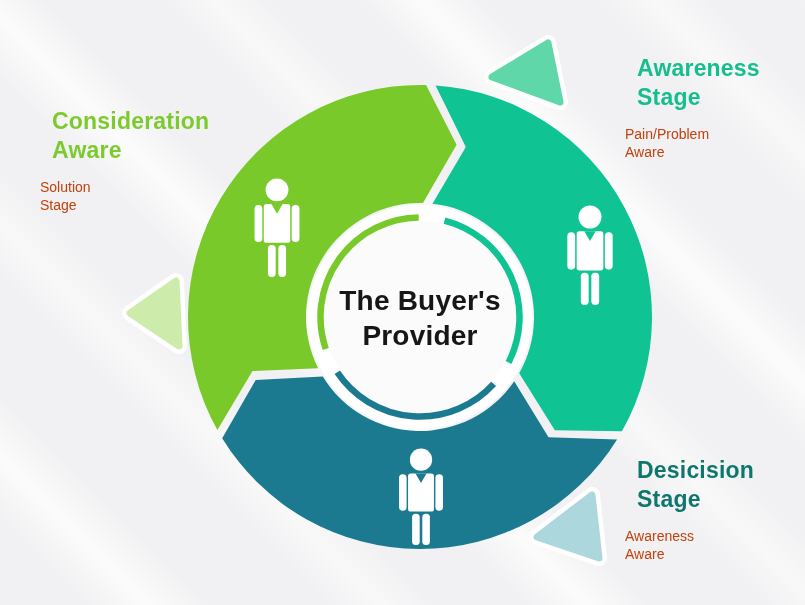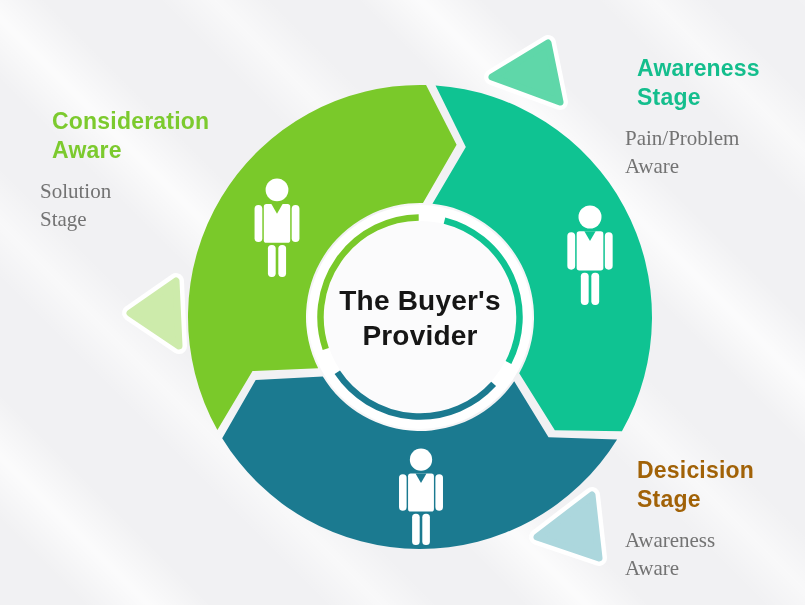--- a/index.html
+++ b/index.html
@@ -20,22 +20,22 @@
         rgba(255,255,255,0.55) 270px,
         rgba(255,255,255,0) 310px);
   }
   #diagram{position:absolute;left:0;top:0;}
   .label{position:absolute;}
   .label h2{
     margin:12px;font-size:23px;line-height:1.28;font-weight:700;
     letter-spacing:.2px;white-space:pre-line;
   }
   .label p{
-    margin:7px 0 0 0;font-size:21px;line-height:1.32;font-weight:400;
-    color:#737373;white-space:pre-line;font-family:Liberation Serif, serif;
+    margin:7px 0 0 0;font-size:14px;line-height:1.32;font-weight:400;
+    color:#c2410c;white-space:pre-line;
   }
   .label-consideration{left:40px;top:95px;}
   .label-awareness{left:625px;top:42px;}
   .label-decision{left:625px;top:444px;}
   .center-title{
     position:absolute;left:420px;top:318px;transform:translate(-50%,-50%);
     font-size:28px;line-height:1.25;font-weight:700;color:#161616;
     text-align:center;white-space:pre-line;letter-spacing:.2px;
   }
 </style>
@@ -99,17 +99,17 @@
 </div>
 
 <div class="label label-awareness">
   <h2 style="color: rgb(20, 190, 141);">Awareness
 Stage</h2>
   <p>Pain/Problem
 Aware</p>
 </div>
 
 <div class="label label-decision">
-  <h2 style="color: #a16207;">Desicision
+  <h2 style="color: #0f766e;">Desicision
 Stage</h2>
   <p>Awareness
 Aware</p>
 </div>
 
 </body></html>

